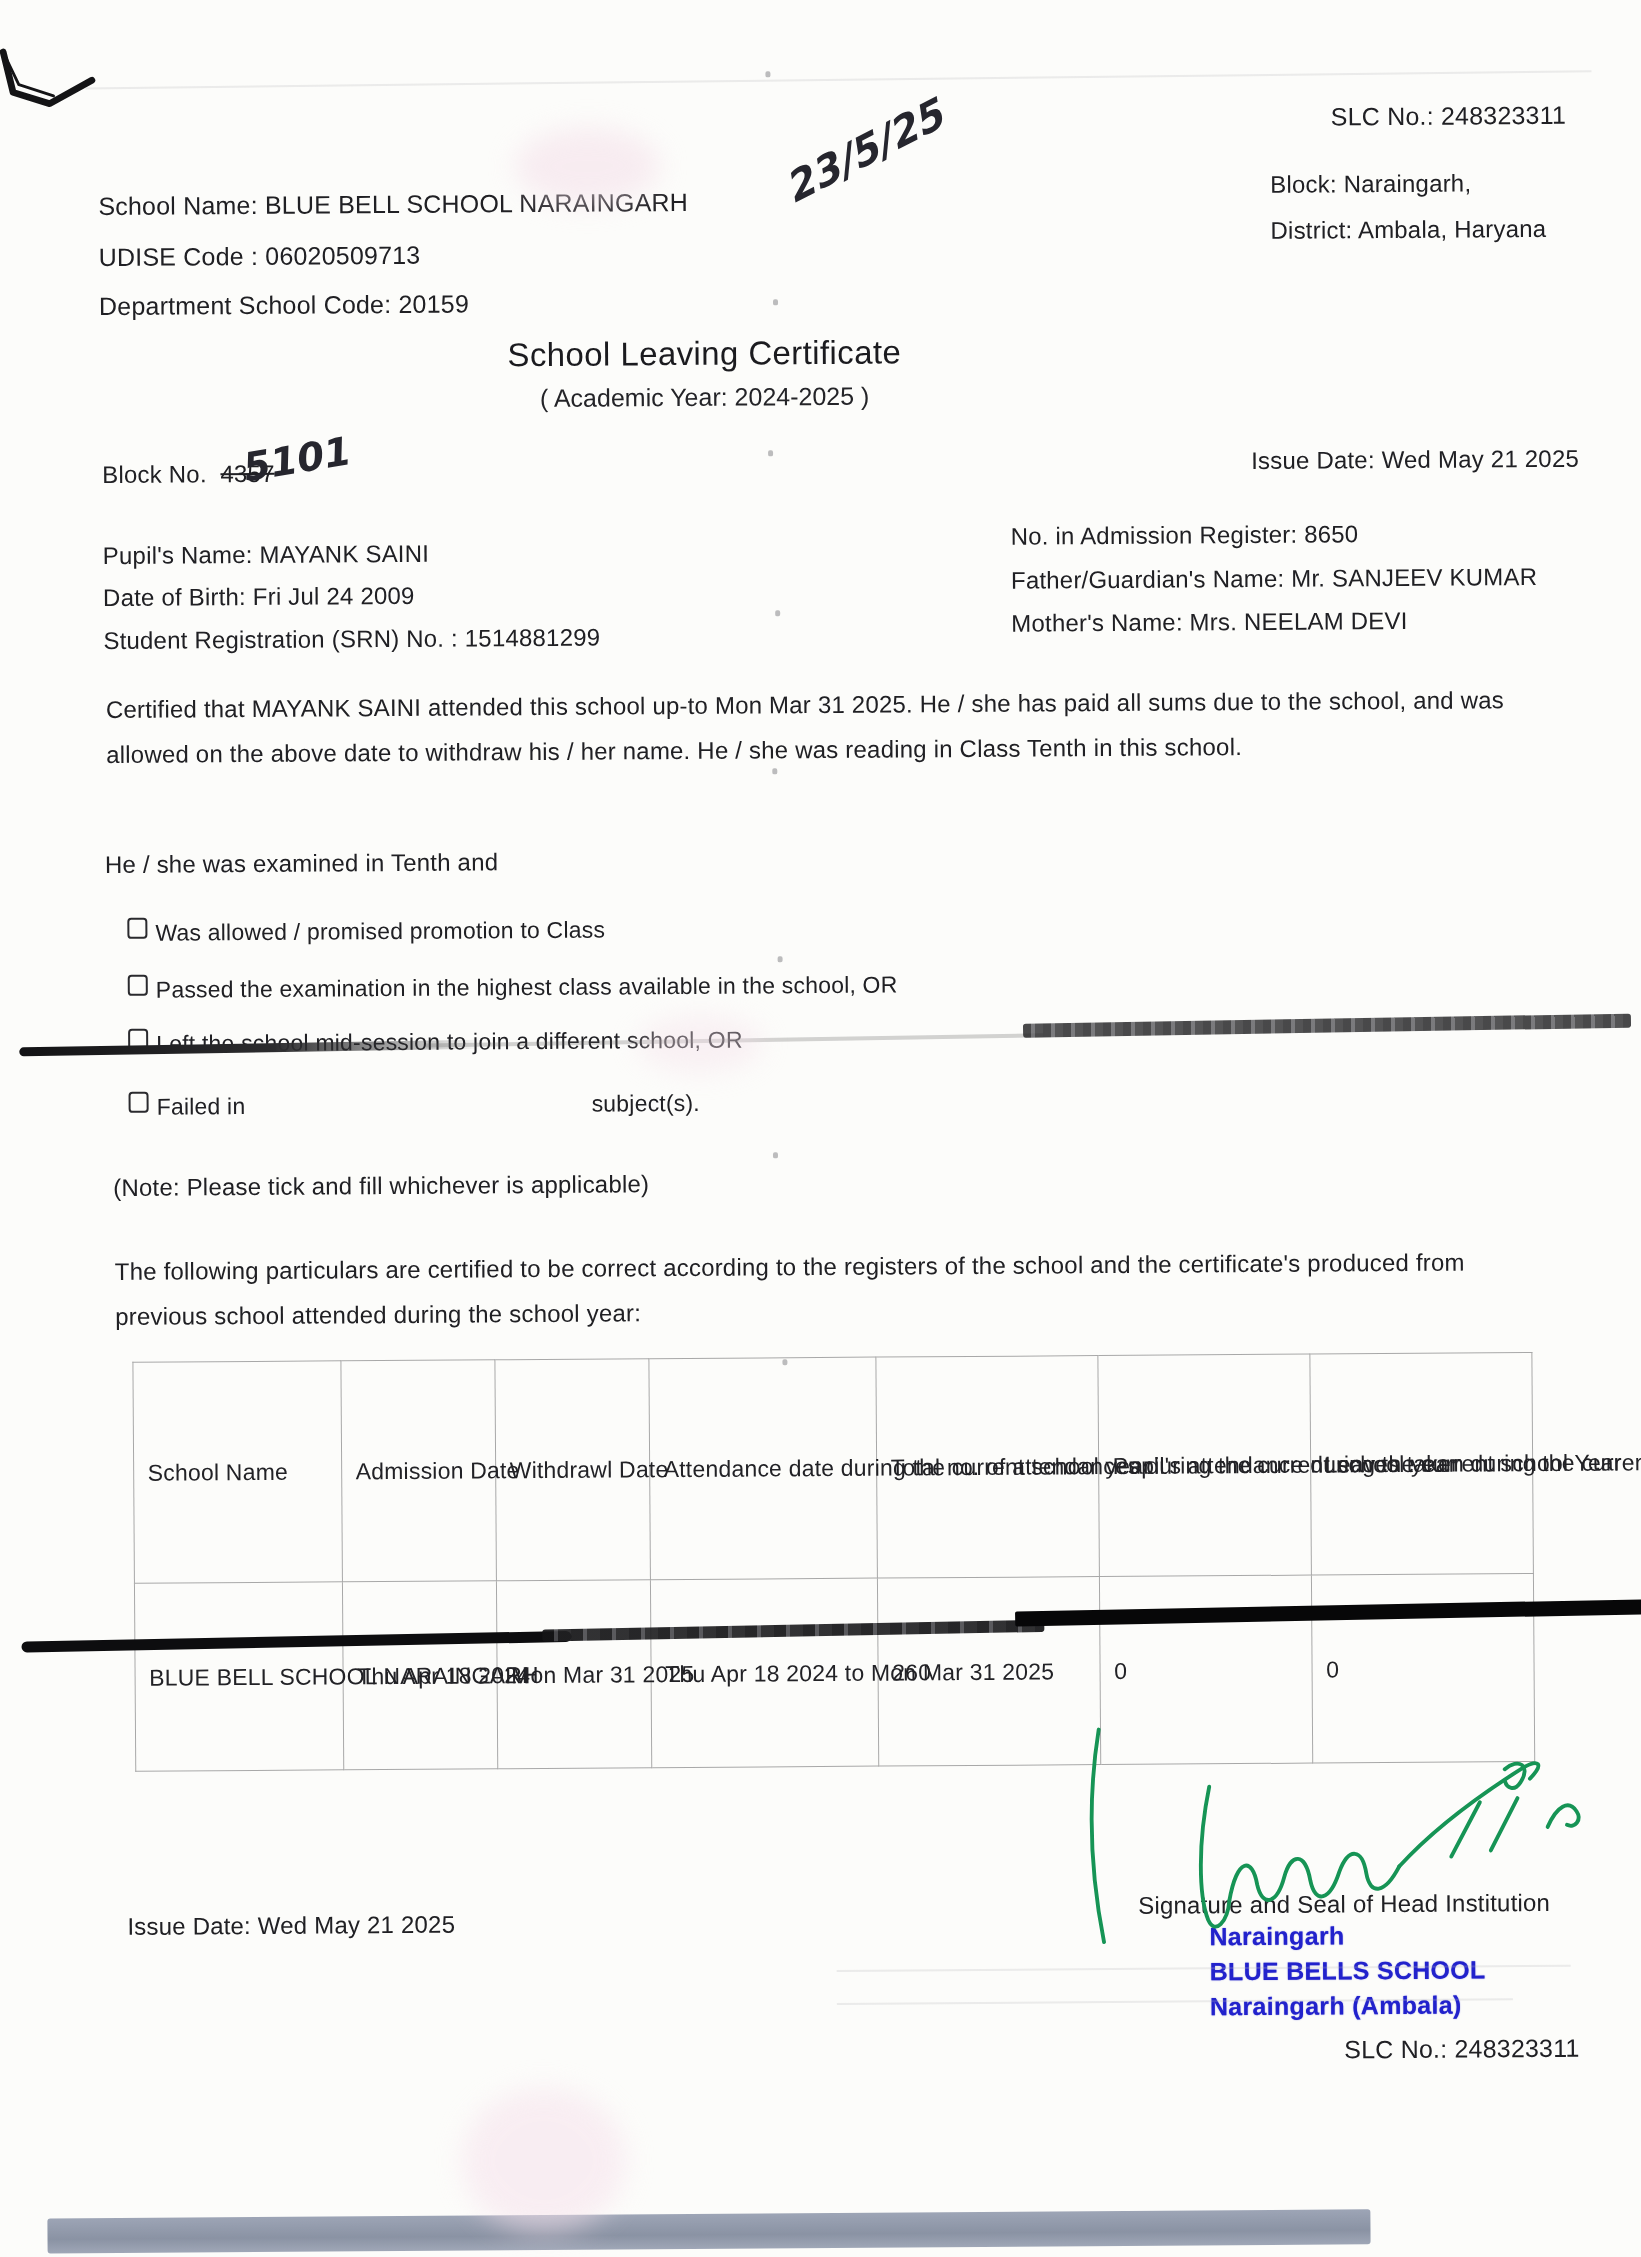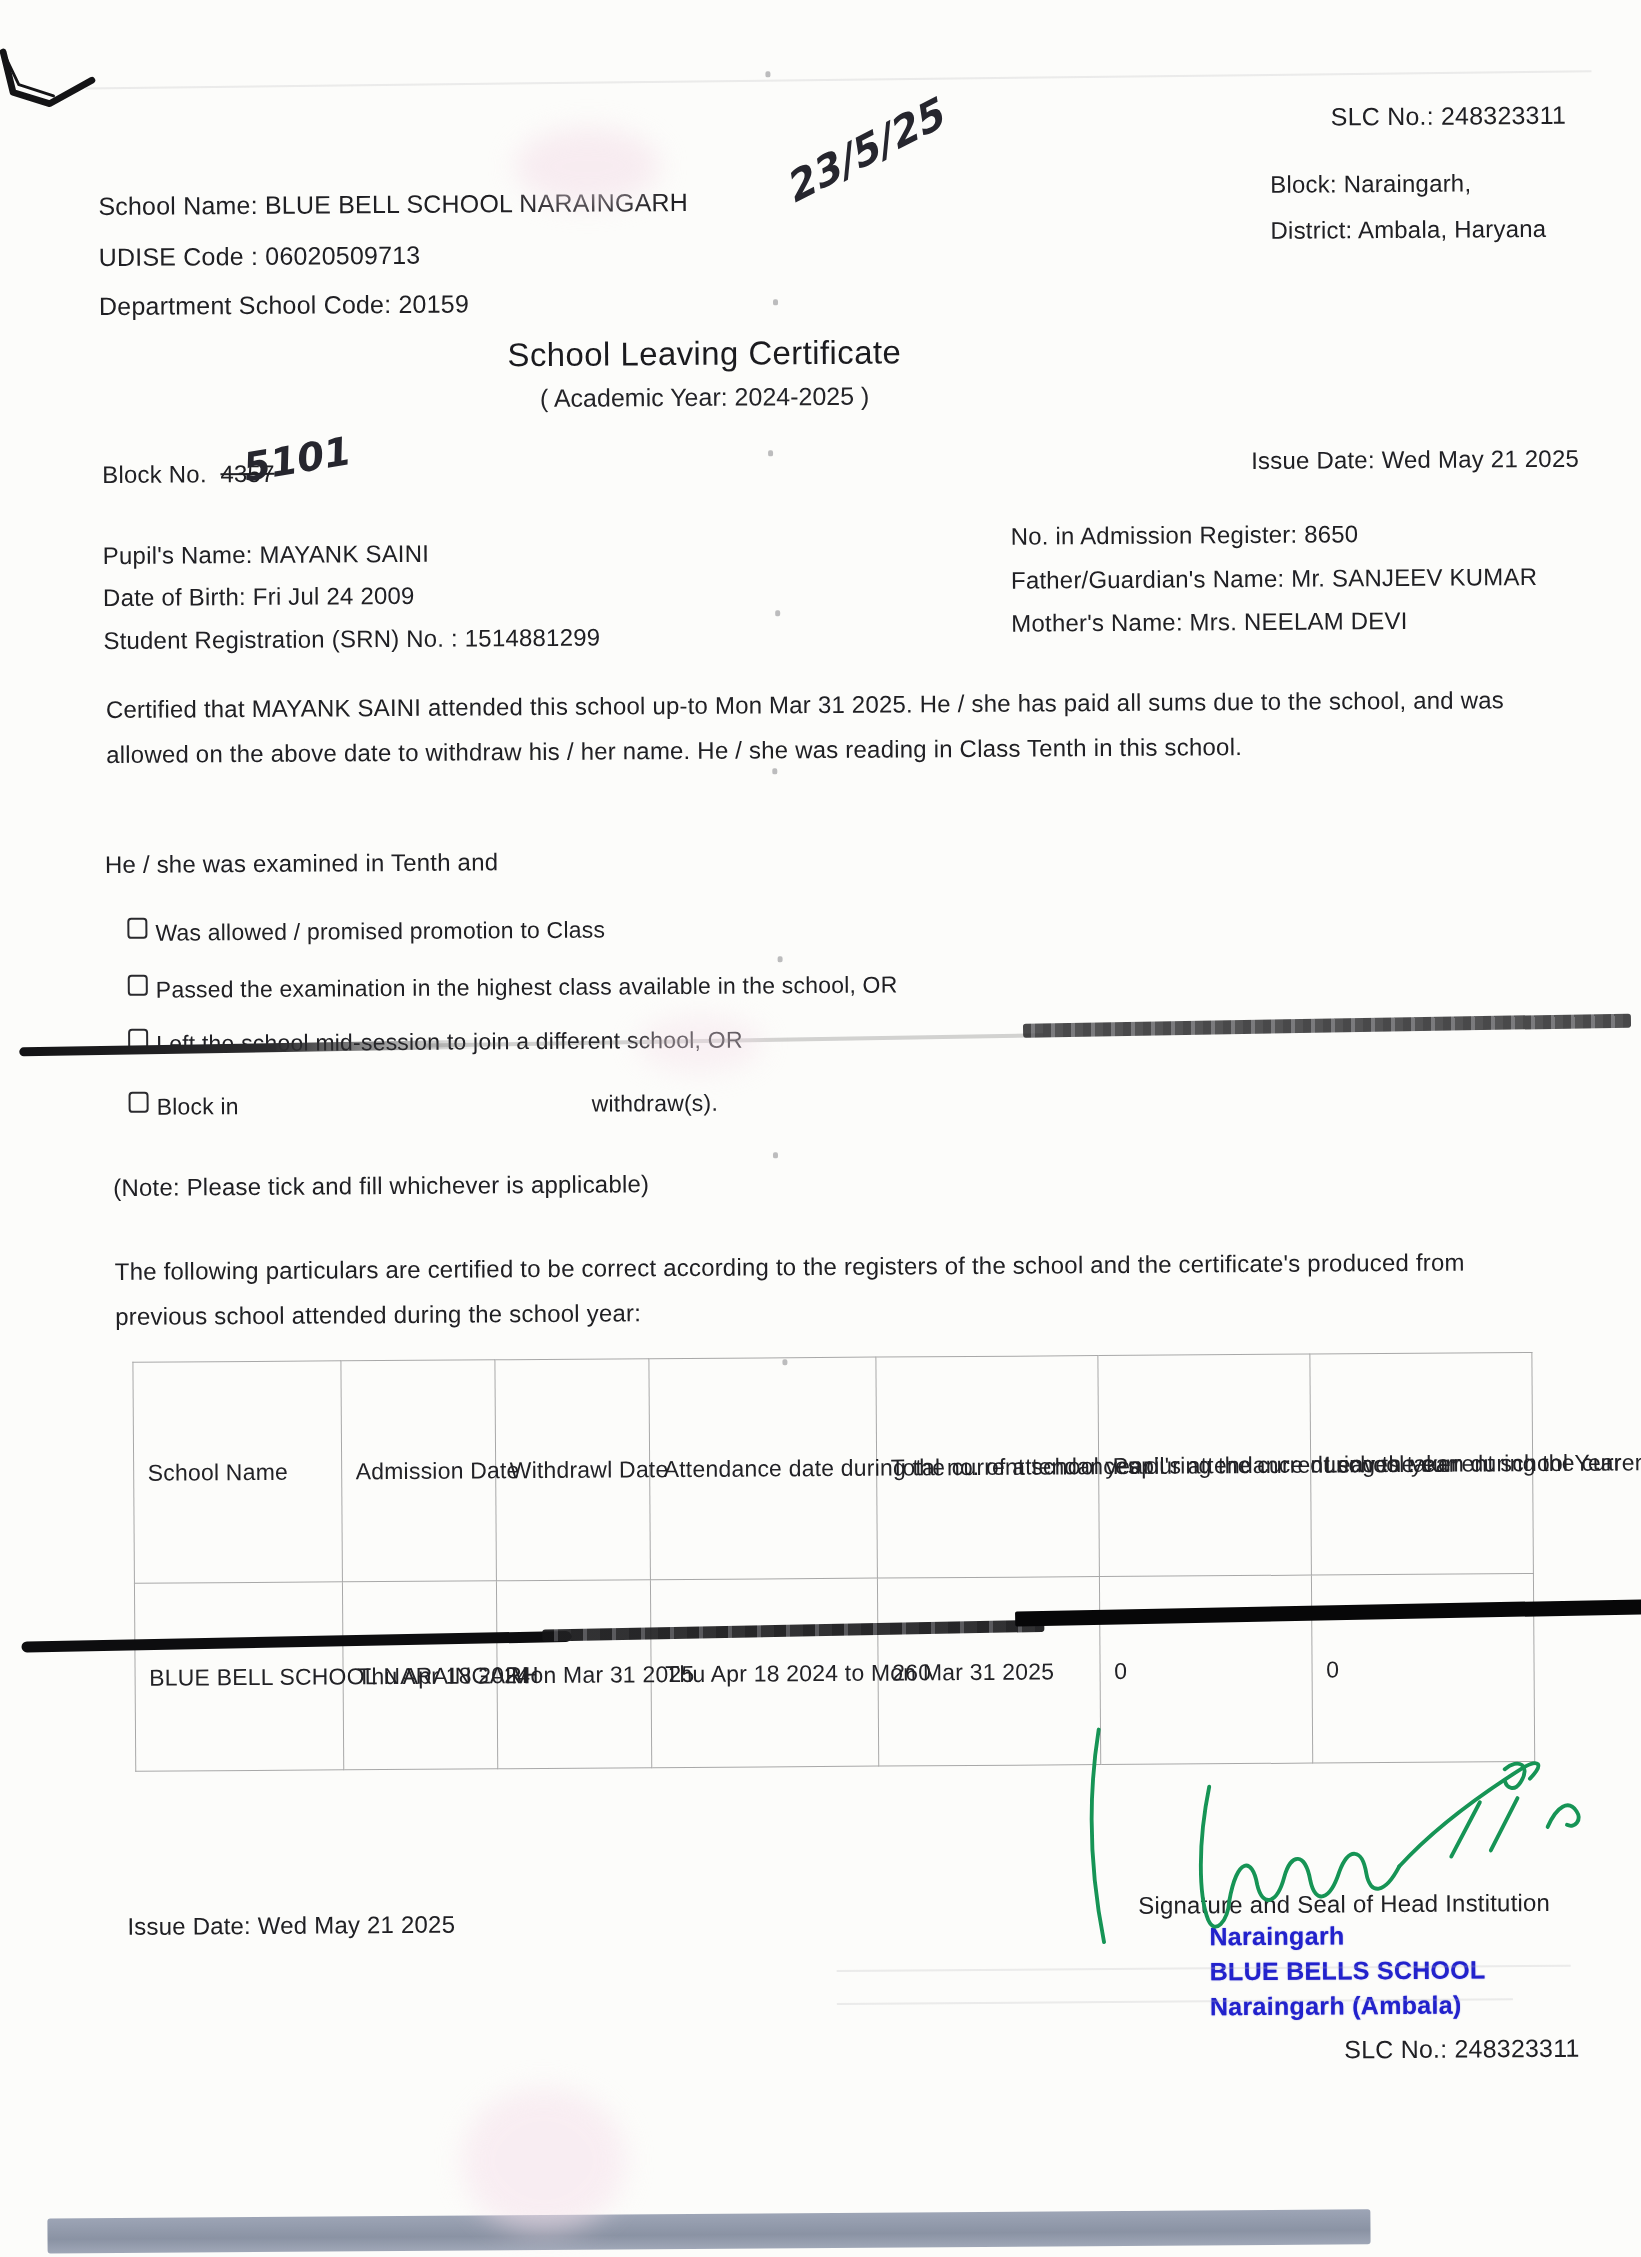--- a/index.html
+++ b/index.html
@@ -83,22 +83,22 @@
   <div class="cbox" style="left:128px;top:913px;"></div>
   <div class="cb-label" style="left:156px;top:915px;">Was allowed / promised promotion to Class</div>
 
   <div class="cbox" style="left:128px;top:970px;"></div>
   <div class="cb-label" style="left:156px;top:972px;">Passed the examination in the highest class available in the school, OR</div>
 
   <div class="cbox" style="left:128px;top:1024px;"></div>
   <div class="cb-label" style="left:156px;top:1026px;">Left the school mid-session to join a different school, OR</div>
 
   <div class="cbox" style="left:128px;top:1087px;"></div>
-  <div class="cb-label" style="left:156px;top:1089px;">Block in</div>
-  <div class="cb-label" style="left:591px;top:1089px;">withdraw(s).</div>
+  <div class="cb-label" style="left:156px;top:1089px;">Failed in</div>
+  <div class="cb-label" style="left:591px;top:1089px;">subject(s).</div>
 
   <div class="abs" style="left:19.3px;top:1019px;width:1612px;height:39px;transform:rotate(-0.55deg);">
     <div class="smudge-piece" style="left:0;top:15.4px;width:463px;height:8.7px;border-radius:4.8px;
          background:linear-gradient(90deg,#131315 0%,#2c2c2e 55%,rgba(70,70,72,0) 100%);"></div>
     <div class="smudge-piece" style="left:406px;top:18.3px;width:618px;height:3.9px;background:#555;opacity:.25;"></div>
     <div class="smudge-piece" style="left:1004px;top:7.7px;width:608px;height:14.5px;opacity:.8;border-radius:2.9px;
          background:repeating-linear-gradient(90deg,#1c1c1e 0 7.7px,#5a5a5e 7.7px 11.6px,#2a2a2c 11.6px 20px);"></div>
   </div>
 
   <div class="abs t25" style="left:112px;top:1169px;">(Note: Please tick and fill whichever is applicable)</div>

